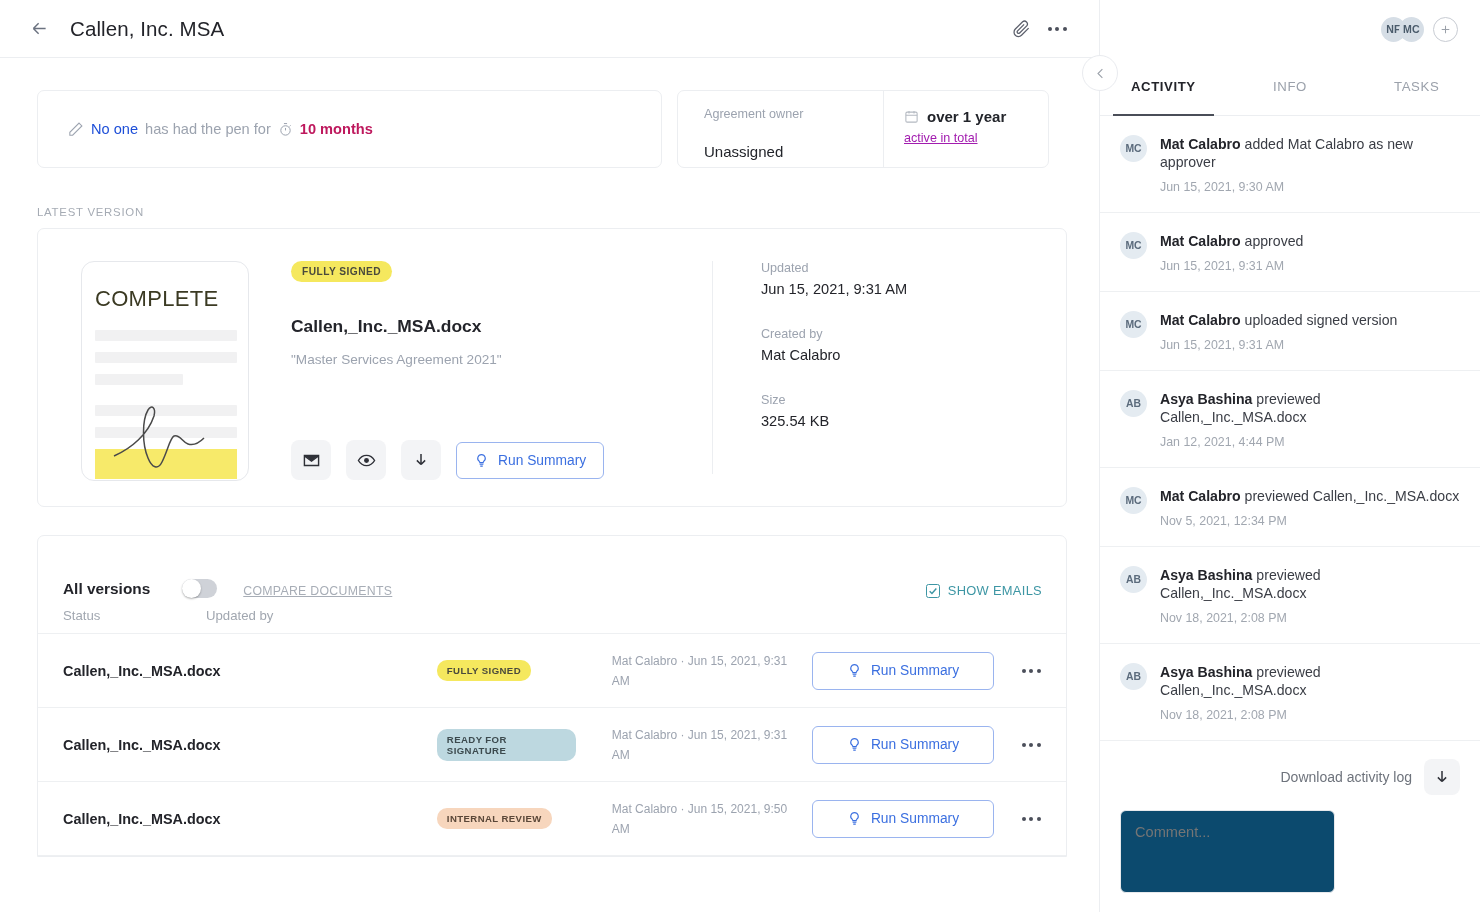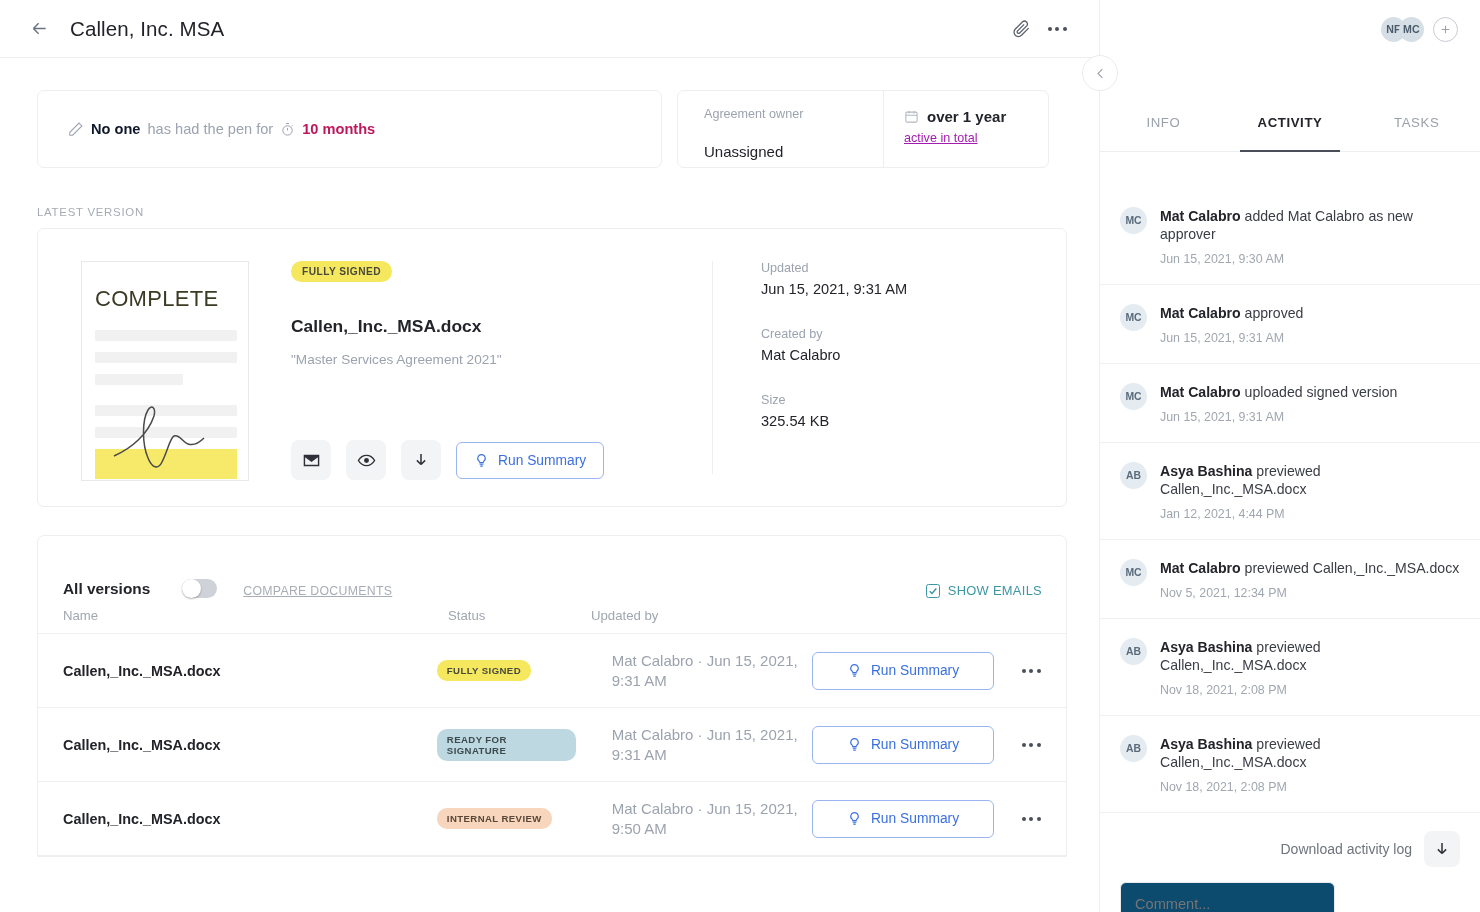--- a/index.html
+++ b/index.html
@@ -48,21 +48,21 @@
     margin: 32px 32px 0 37px;
   }
   .pen-card {
     width: 625px; height: 78px;
     border: 1px solid #eceef1; border-radius: 7px;
     display: flex; align-items: center;
     padding-left: 29px;
     background: #fff;
   }
   .pen-text { font-size: 14.6px; color: #9ca3af; display: flex; align-items: center; gap: 7px; }
-  .pen-text b { color: #0f172a; font-weight: 700; }
+  .pen-text b { color: #1d4ed8; font-weight: 400; }
   .pen-text .strong2 { color: #be185d; font-weight: 700; }
   .icon-inline { display: inline-flex; align-items: center; color: #9ca3af; }
 
   .owner-card {
     width: 372px; height: 78px;
     border: 1px solid #eceef1; border-radius: 7px;
     display: flex; background: #fff;
   }
   .owner-left { width: 206px; padding: 16px 0 0 26px; border-right: 1px solid #eceef1; }
   .owner-right { flex: 1; padding: 17px 0 0 20px; }
@@ -81,21 +81,21 @@
     margin: 0 32px 0 37px;
     border: 1px solid #eceef1; border-radius: 7px;
     background: #fff;
     height: 279px;
     display: flex;
     position: relative;
   }
   .thumb-wrap { padding: 32px 0 0 43px; }
   .thumb {
     width: 168px; height: 220px;
-    border: 1px solid #e6e8ec; border-radius: 0;
+    border: 1px solid #e6e8ec; border-radius: 13px;
     background: #fff; position: relative; overflow: hidden;
   }
   .thumb .tl {
     font-size: 22px; font-weight: 400; color: #3b3a23;
     letter-spacing: .3px; margin: 24px 0 0 13px;
   }
   .line { position: absolute; left: 13px; height: 11px; background: #f1f1f2; border-radius: 1px; }
   .hl { position: absolute; left: 13px; height: 30px; background: #f7ea6a; }
   .sig { position: absolute; left: 26px; top: 136px; width: 120px; height: 80px; }
 
@@ -171,32 +171,32 @@
   }
   .row .c-name { font-size: 14.4px; font-weight: 700; color: #23242a; }
   .row-badge {
     display: inline-block; border-radius: 10px;
     font-size: 9.6px; font-weight: 700; letter-spacing: .4px;
     padding: 5px 10px; color: #4a4a3c;
   }
   .b-signed { background: #f5e85e; }
   .b-ready { background: #bdd8e0; color: #3c4a4e; }
   .b-review { background: #f7d6bd; color: #5a4738; }
-  .upd-txt { font-size: 15px; color: #9ca3af; line-height: 20px; margin-left: 36px; }
+  .upd-txt { font-size: 12px; color: #9ca3af; line-height: 20px; margin-left: 36px; }
   .row-run { margin-left: 8px; }
   .row-run .run-btn { height: 38px; width: 182px; justify-content: center; }
   .row-dots { margin-left: 28px; cursor: pointer; display: flex; gap: 3.5px; }
   .row-dots i { width: 4px; height: 4px; border-radius: 50%; background: #4b4f5a; display: block; }
 
   
   .panel {
     width: 381px; height: 912px;
     border-left: 1px solid #eceef1;
     background: #fff; position: relative;
-    display: flex; flex-direction: column; gap: 36px;
+    display: flex; flex-direction: column;
   }
   .panel-top { height: 58px; display: flex; align-items: center; justify-content: flex-end; padding-right: 22px; }
   .avatars { display: flex; align-items: center; }
   .av {
     width: 25px; height: 25px; border-radius: 50%;
     background: #d6dee6; color: #4a5b6b;
     font-size: 10.6px; font-weight: 700; letter-spacing: .2px;
     display: flex; align-items: center; justify-content: center;
   }
   .av2 { margin-left: -7px; }
@@ -403,21 +403,20 @@
           <span class="cb">
             <svg width="10" height="10" viewBox="0 0 24 24" fill="none" stroke="#3d96a4" stroke-width="3.4">
                 <path d="M4 12.5l5.5 5.5L20 6"></path>
               </svg>
           </span>
           <span>SHOW EMAILS</span>
         </div>
       </div>
 
       <div class="col-head">
-        <div class="c-name">Name</div>
         <div class="c-status">Status</div>
         <div class="c-upd">Updated by</div>
       </div>
 
       <div class="row">
         <div class="c-name">Callen,_Inc._MSA.docx</div>
         <div class="c-status">
           <span class="row-badge b-signed">FULLY SIGNED</span>
         </div>
         <div class="c-upd upd-txt">Mat Calabro · Jun 15, 2021, 9:31 AM</div>
@@ -493,22 +492,22 @@
         <div class="av av2">MC</div>
       </div>
       <div class="add-btn">
         <svg width="13" height="13" viewBox="0 0 24 24" fill="none" stroke="currentColor" stroke-width="1.9">
             <path d="M12 5v14M5 12h14"></path>
           </svg>
       </div>
     </div>
 
     <div class="tabs">
+      <div class="tab active">ACTIVITY</div>
       <div class="tab">INFO</div>
-      <div class="tab active">ACTIVITY</div>
       <div class="tab">TASKS</div>
     </div>
 
     <div class="feed">
       <div class="feed-item">
         <div class="fav">MC</div>
         <div>
           <div class="ftext"><b>Mat Calabro</b><span> added Mat Calabro as new approver</span></div>
           <div class="ftime">Jun 15, 2021, 9:30 AM</div>
         </div>

